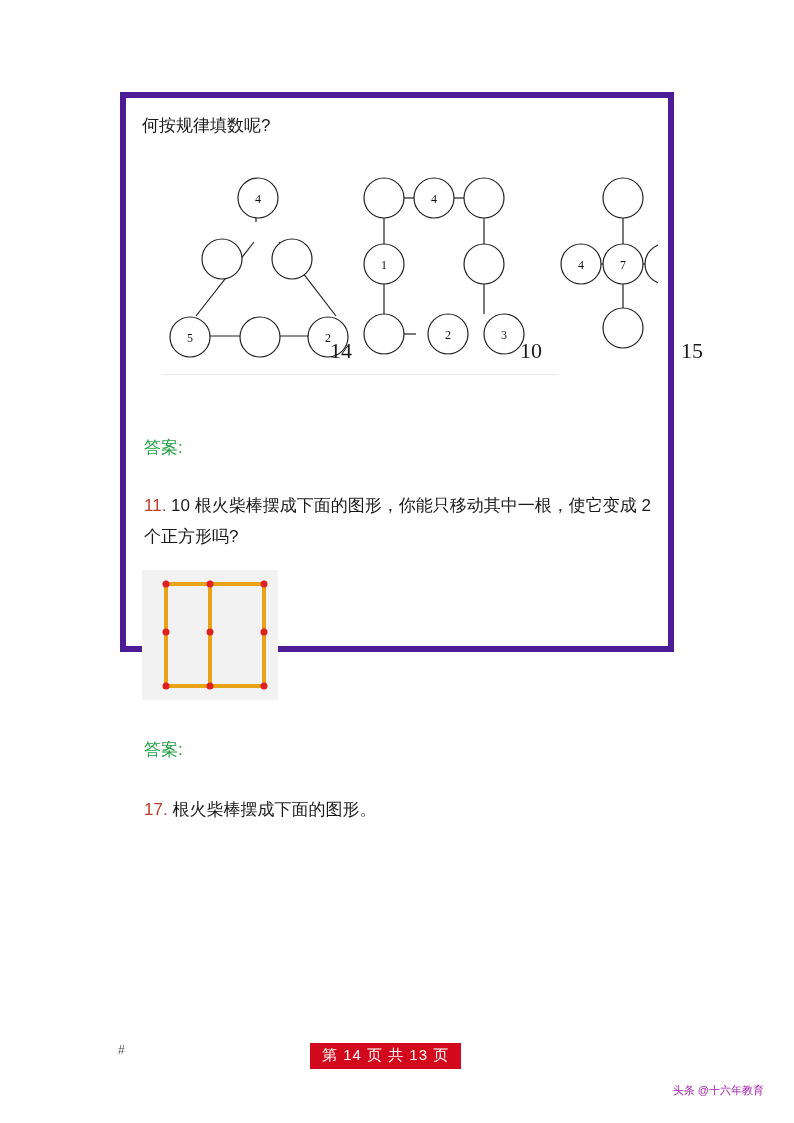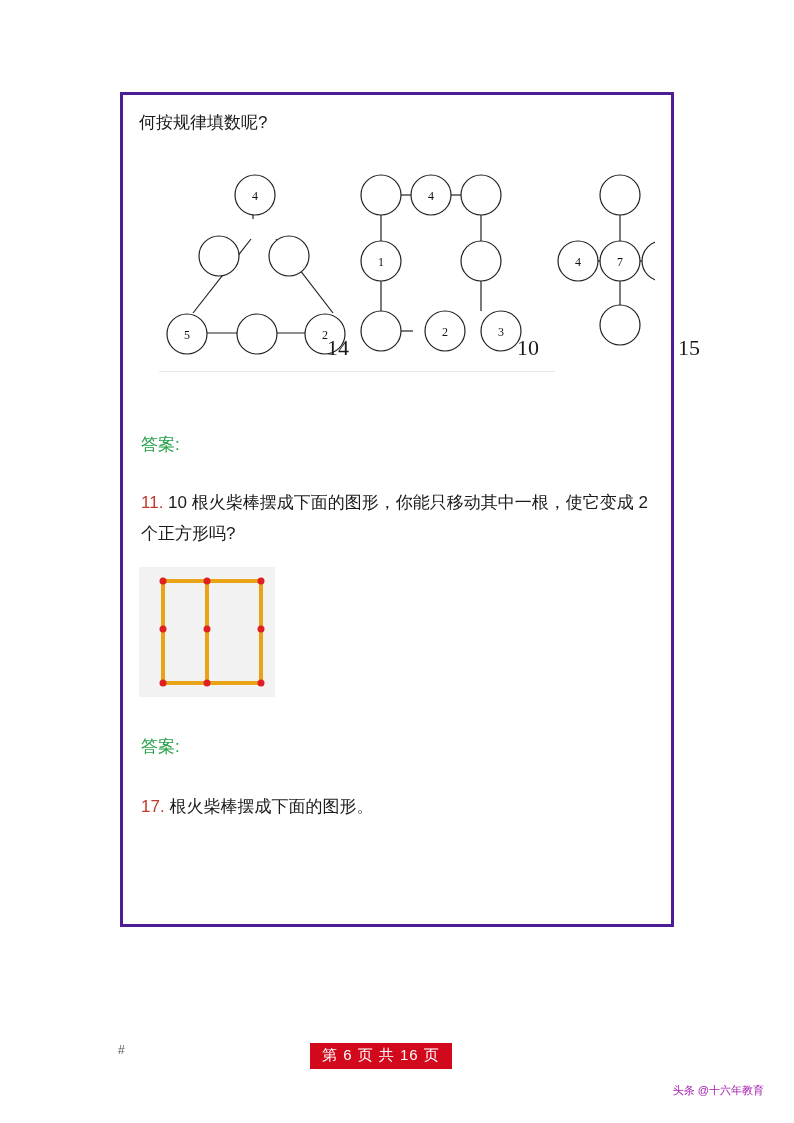--- a/index.html
+++ b/index.html
@@ -14,22 +14,22 @@
     font-family: "Liberation Sans", sans-serif;
     overflow: hidden;
   }
 
   
   .panel {
     position: absolute;
     left: 120px;
     top: 92px;
     width: 554px;
-    height: 835px;
-    border: 3px solid #4c1d95;
+    height: 560px;
+    border: 6px solid #4c1d95;
     box-sizing: border-box;
     background: #ffffff;
   }
 
   .q-text {
     font-family: "Liberation Sans", sans-serif;
     font-size: 17px;
     color: #1a1a1a;
     line-height: 1.7;
   }
@@ -259,14 +259,14 @@
   <div class="ans2 answer-label">答案:</div>
 
   <div class="q17">
     <span class="qnum">17.</span>
     <span>根火柴棒摆成下面的图形。</span>
   </div>
 
 </div>
 
 <div class="hash-mark">#</div>
-<div class="page-tag">第 6 页    共 16 页</div>
+<div class="page-tag">第 14 页    共 13 页</div>
 <div class="watermark">头条 @十六年教育</div>
 
 </body></html>

